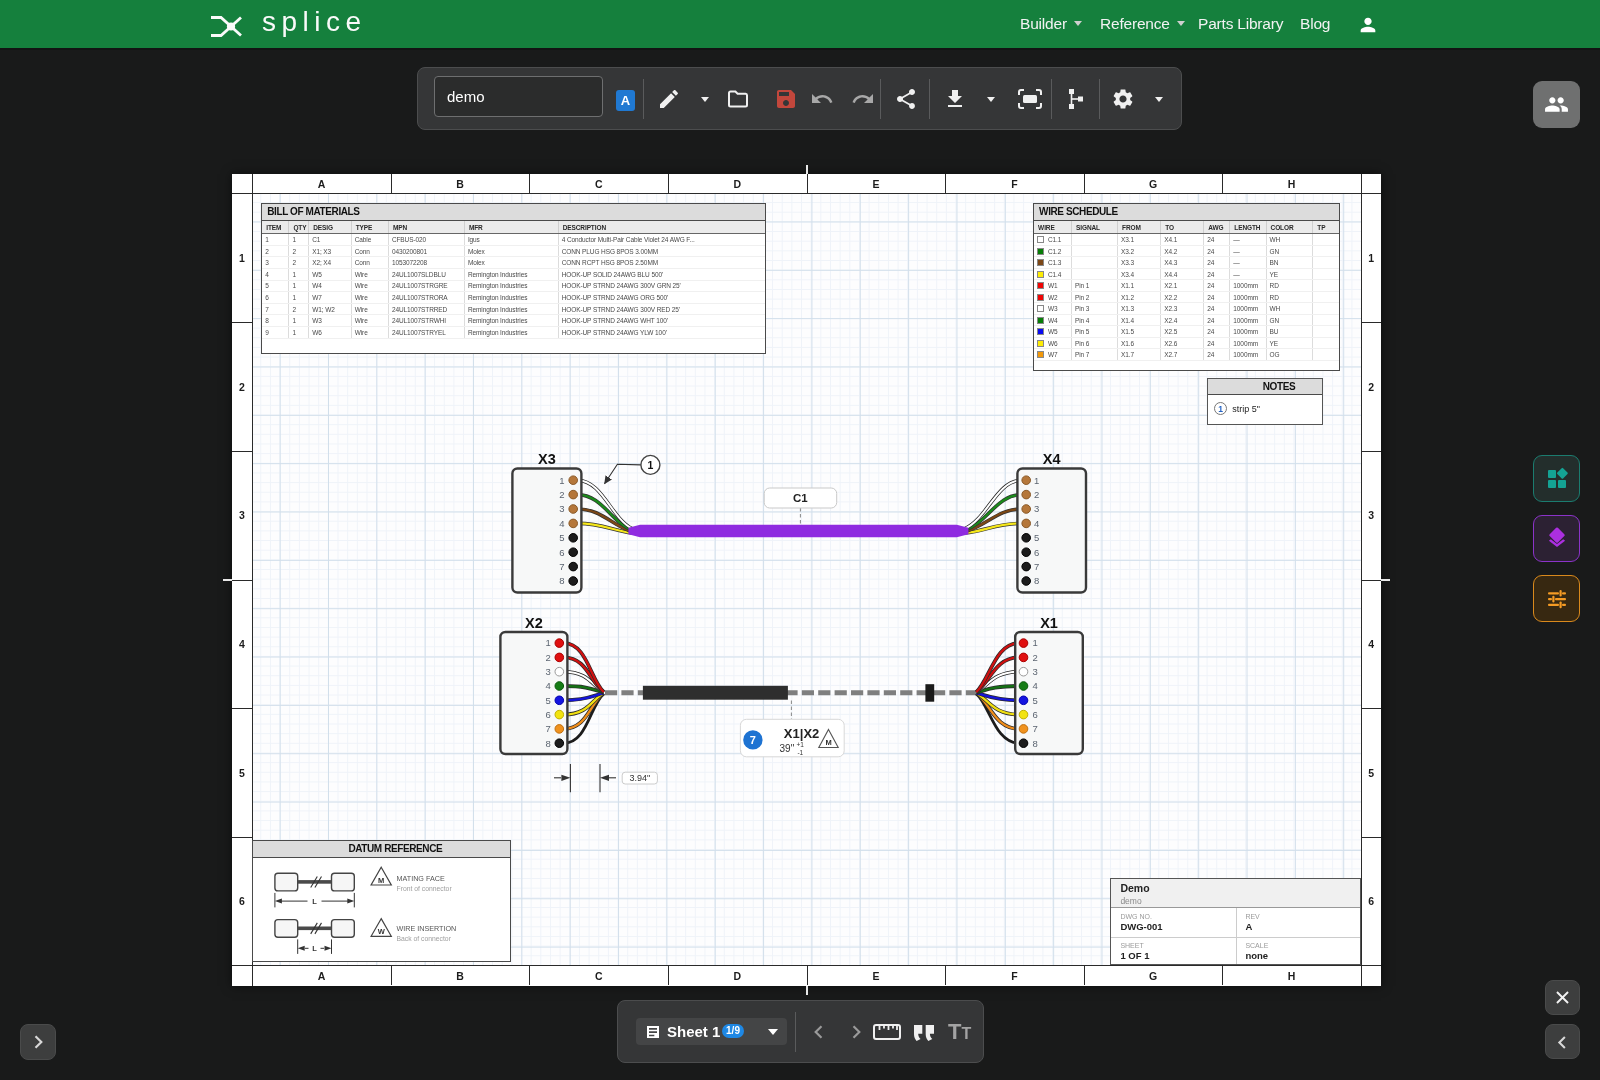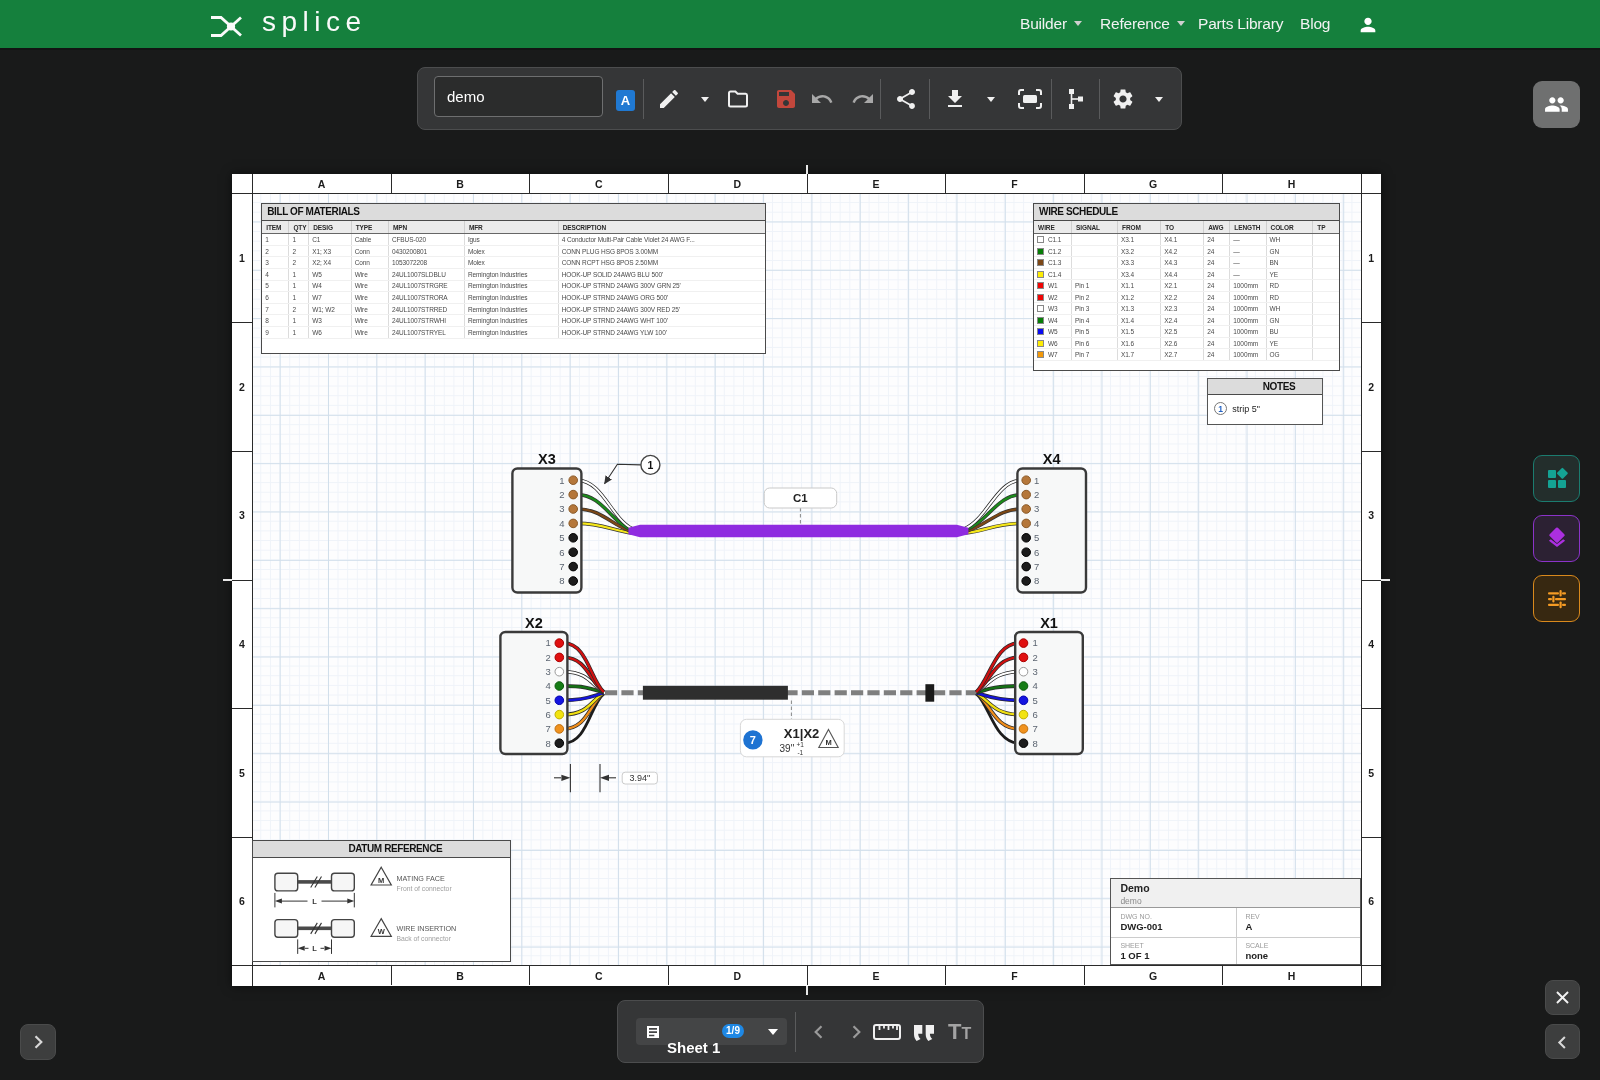--- a/index.html
+++ b/index.html
@@ -180,21 +180,21 @@
   <svg style="margin-top:8px;" width="19" height="19" viewBox="0 0 24 24">
       <path fill="none" stroke="#d8d8d8" stroke-width="2.6" d="M15 5l-7 7 7 7"></path>
     </svg>
 </div>
 
 <div id="bottombar">
   <div id="sheetbtn">
     <svg style="position:absolute;left:9px;top:5.5px;" width="16" height="16" viewBox="0 0 24 24">
         <path fill="#fff" d="M3 3h18v18H3V3zm3 3v2.5h12V6H6zm0 5v2.5h12V11H6zm0 5v2.5h8V16H6z"></path>
       </svg>
-    <div class="abs" style="left:31px; top:5px; color:#fff; font-size:15px; font-weight:700;margin-top:16px;">Sheet 1</div>
+    <div class="abs" style="left:31px; top:5px; color:#fff; font-size:15px; font-weight:700;">Sheet 1</div>
     <div class="abs" style="left:86px; top:6px; width:22px; height:14px; background:#1e88e5; border-radius:7px; color:#fff; font-size:10px; font-weight:700; text-align:center; line-height:14px;">1/9</div>
     <div class="caret" style="position:absolute; left:125px; top:11px; border-left-width:5.5px; border-right-width:5.5px; border-top-width:6.5px; border-top-color:#fff;"></div>
   </div>
   <div class="tbsep" style="left:177px; top:11px;"></div>
   <svg class="icon" style="left:191px; top:21px;" width="20" height="20" viewBox="0 0 24 24">
       <path fill="none" stroke="#9a9a9a" stroke-width="2.6" d="M15 5l-7 7 7 7"></path>
     </svg>
   <svg class="icon" style="left:228px; top:21px;" width="20" height="20" viewBox="0 0 24 24">
       <path fill="none" stroke="#9a9a9a" stroke-width="2.6" d="M9 5l7 7-7 7"></path>
     </svg>

